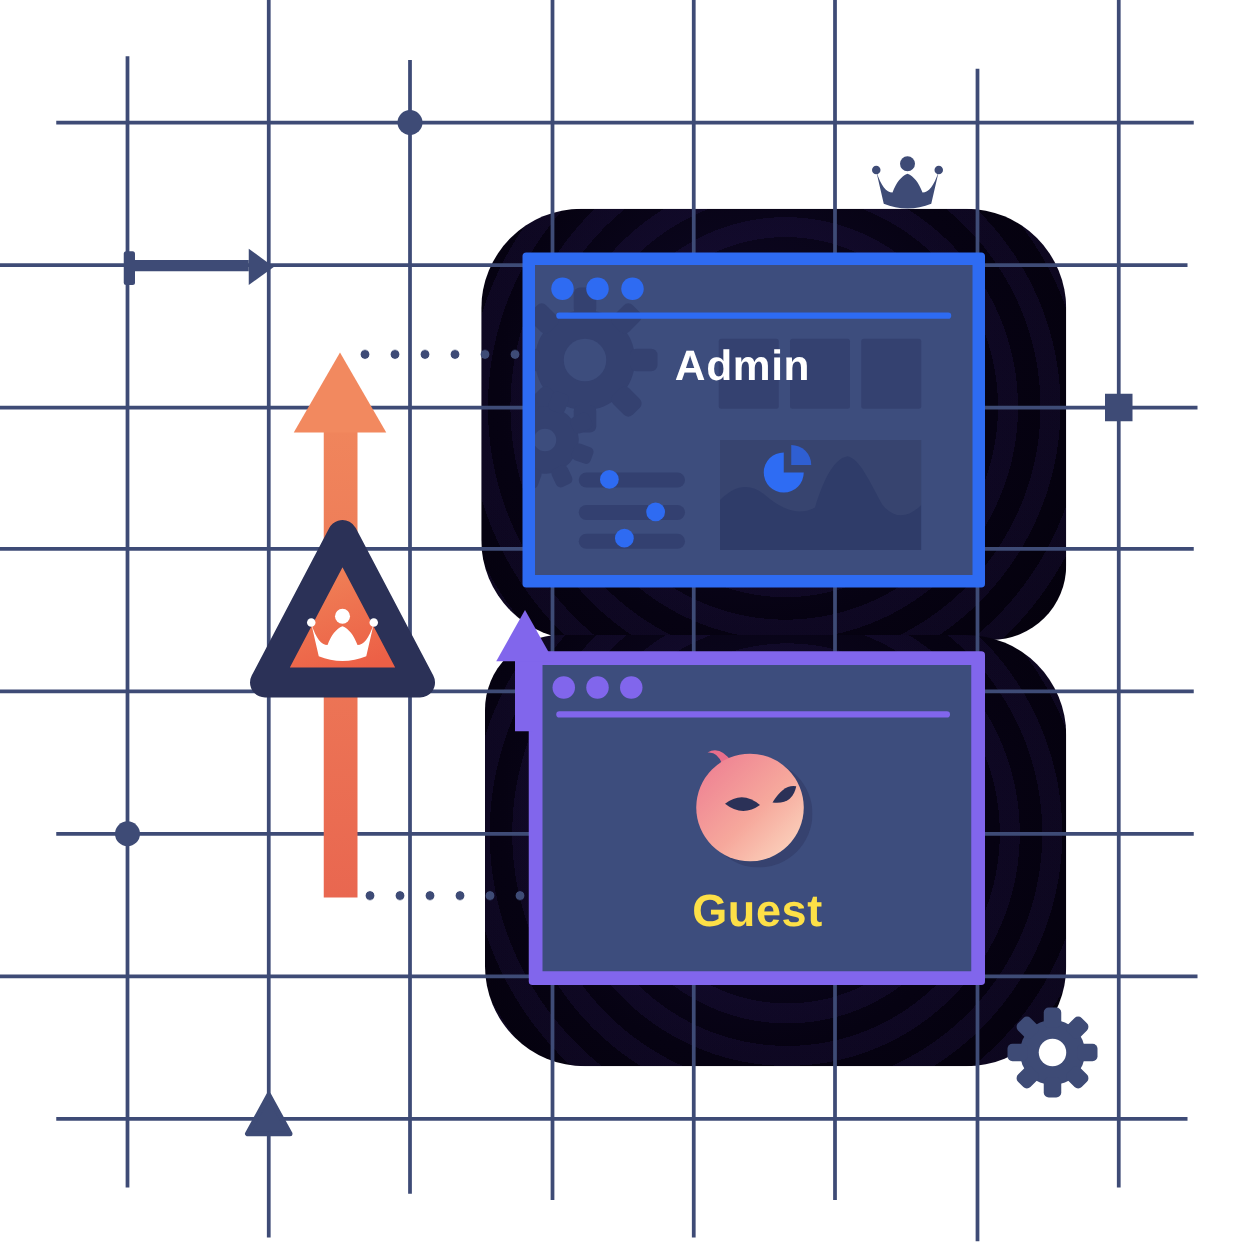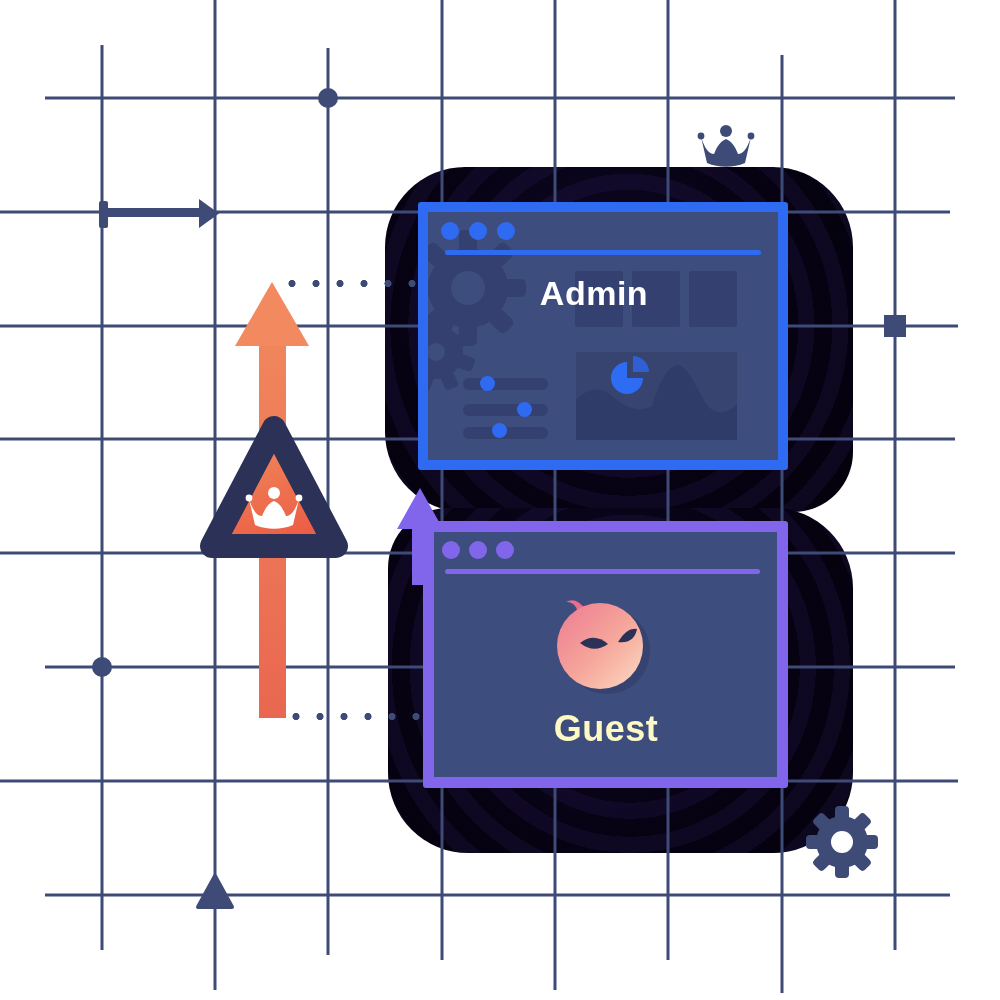--- a/index.html
+++ b/index.html
@@ -18,21 +18,21 @@
   .window.guest{left:423px;top:521px;width:365px;height:267px;border:11px solid #8166ec;}
   .win-inner{position:absolute;left:0;top:0;right:0;bottom:0;overflow:hidden;}
   .traffic-dot{position:absolute;width:18px;height:18px;border-radius:50%;}
   .admin .traffic-dot{background:#2e6bf2;}
   .guest .traffic-dot{background:#8166ec;}
   .title-rule{position:absolute;height:5px;border-radius:3px;}
   .admin .title-rule{background:#2e6bf2;}
   .guest .title-rule{background:#8166ec;}
   .win-title{position:absolute;font-weight:bold;font-size:34px;letter-spacing:0.5px;text-align:center;width:140px;}
   .admin .win-title{color:#ffffff;left:96px;top:62px;}
-  .guest .win-title{color:#fef9c3;left:102px;top:176px;font-size:36px;}
+  .guest .win-title{color:#fde047;left:102px;top:176px;font-size:36px;}
   .tile{position:absolute;top:59px;width:48px;height:56px;background:#344170;border-radius:2px;}
   .chart-panel{position:absolute;left:148px;top:140px;width:161px;height:88px;background:#37446f;overflow:hidden;}
   .slider-bar{position:absolute;left:35px;width:85px;height:12px;border-radius:6px;background:#334070;}
   .slider-dot{position:absolute;width:15px;height:15px;border-radius:50%;background:#2e6bf2;}
   
   .esc-head{position:absolute;left:235px;top:282px;width:0;height:0;
             border-left:37px solid transparent;border-right:37px solid transparent;
             border-bottom:64px solid #f2895f;}
   .esc-shaft{position:absolute;left:259px;top:344px;width:27px;height:374px;
              background:linear-gradient(#f0855c,#e96750);}

